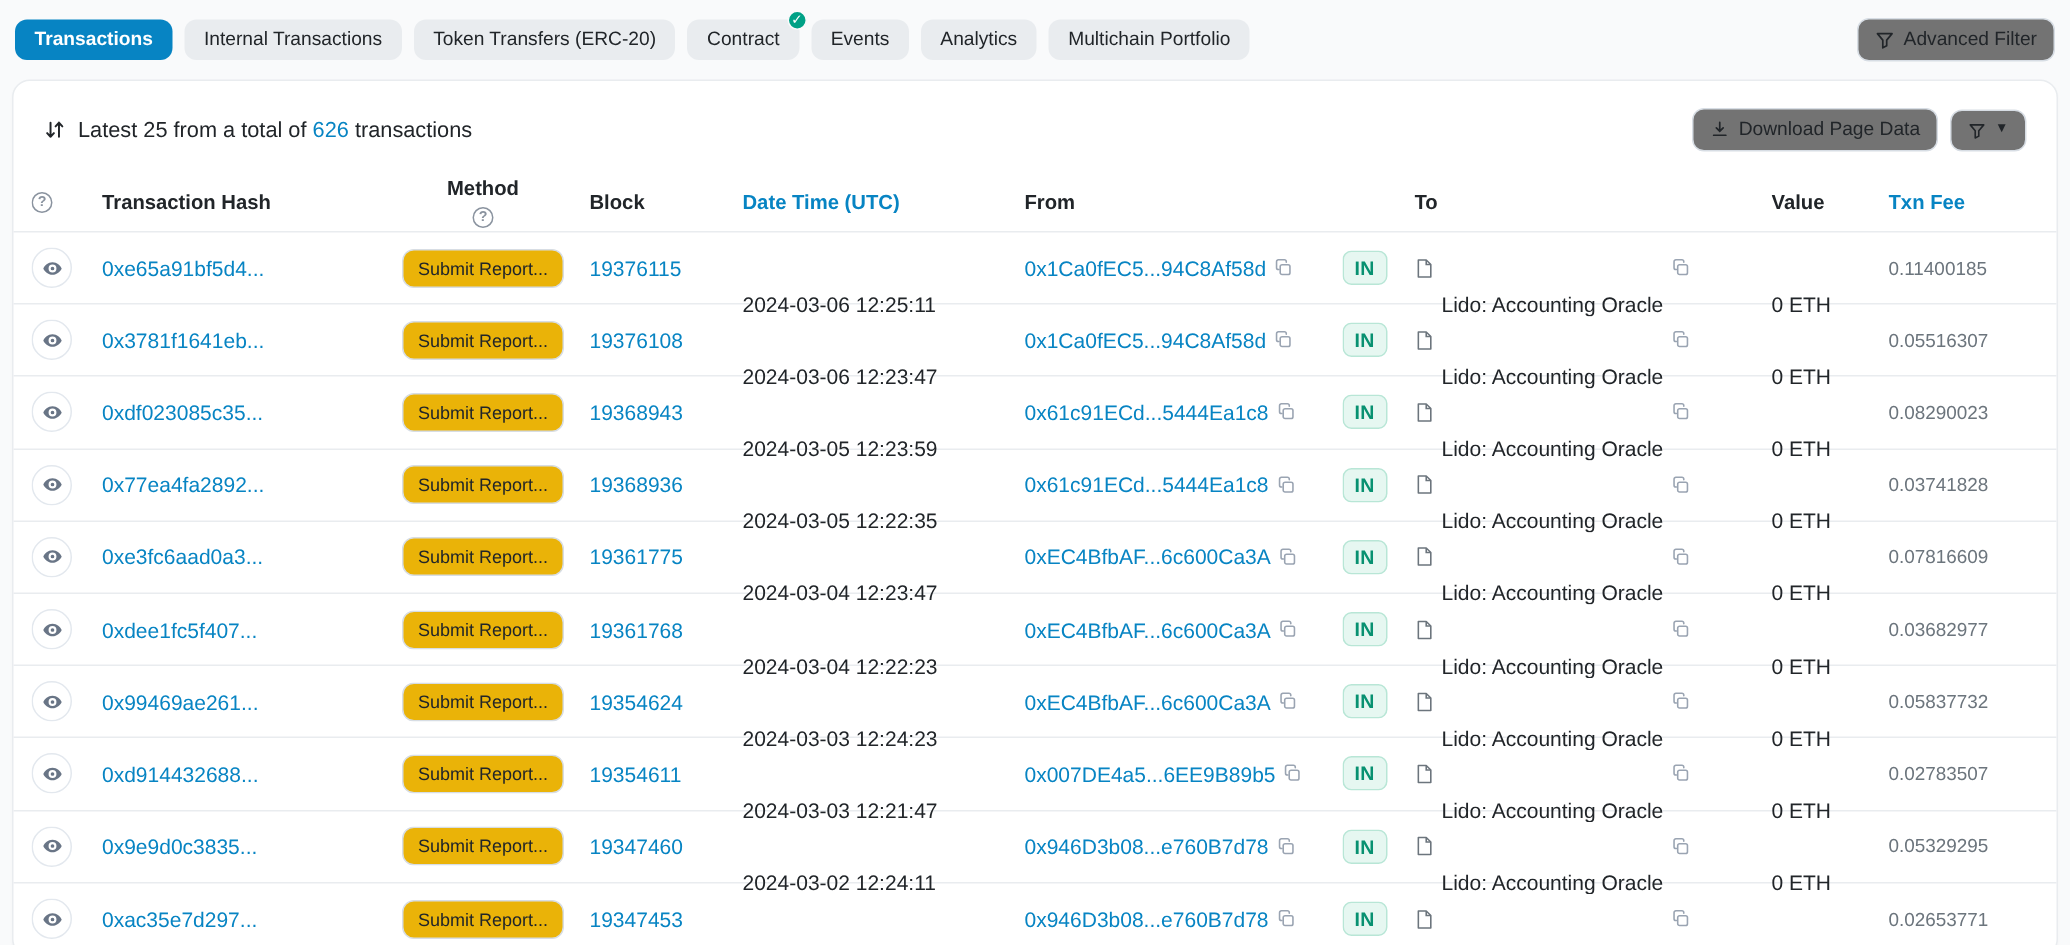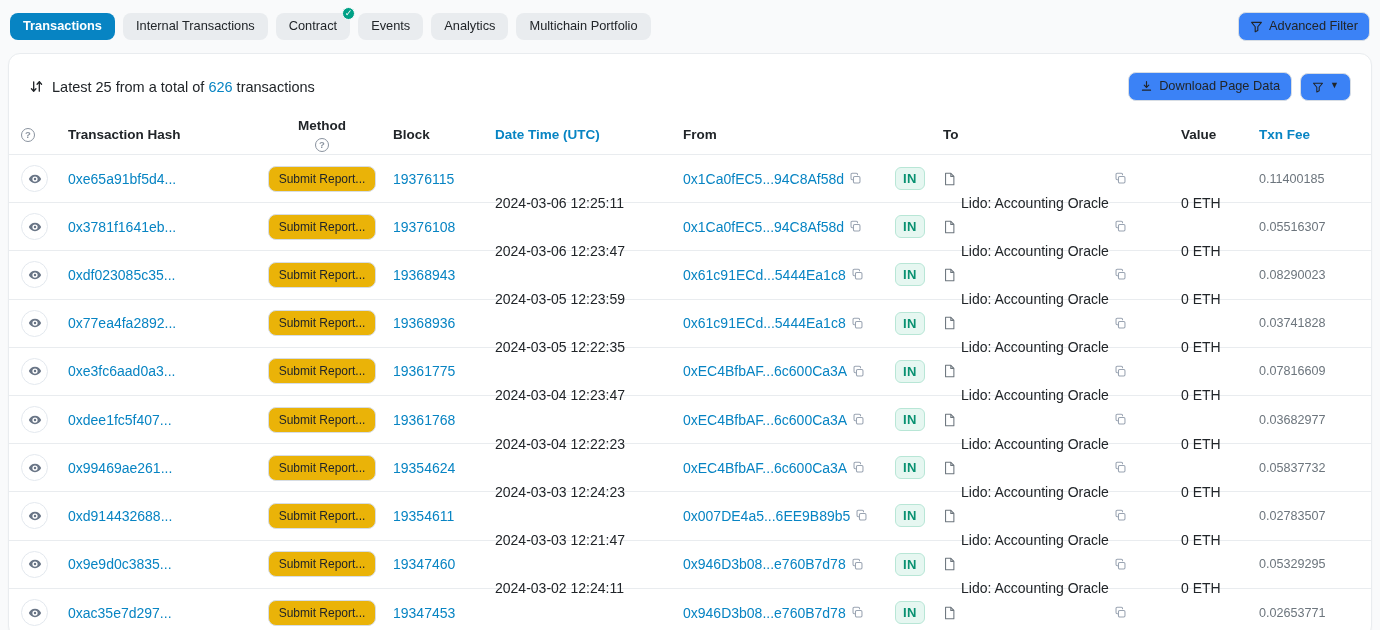--- a/index.html
+++ b/index.html
@@ -18,21 +18,21 @@
   .tab.active { background:#0784c3; color:#fff; font-weight:600; }
   .verified-badge {
     position:absolute; top:-6px; right:-5px; width:13px; height:13px;
     background:#00a186; border-radius:50%; color:#fff; font-size:9px;
     display:flex; align-items:center; justify-content:center; line-height:1;
     border:1.5px solid #f9fafb;
   }
   .spacer { flex:1; }
   .btn-outline {
     display:inline-flex; align-items:flex-start; gap:6px; cursor:pointer; font-family:inherit;
-    background:#3b82f6; border:1px solid #d7dde4; border-radius:8px;
+    background:#737373; border:1px solid #d7dde4; border-radius:8px;
     font-size:12.8px; color:#212529; padding:7px 11px; line-height:1; white-space:nowrap;
   }
   
   .card {
     background:#fff; border:1px solid #e9ecef; border-radius:12px;
     margin:2px 8px 0 8px; box-shadow:0 1px 2px rgba(0,0,0,.03);
   }
   .card-head { display:flex; align-items:center; padding:18px 20px 14px 20px; }
   .summary { display:flex; align-items:center; gap:8px; font-size:14.5px; color:#212529; }
   .summary a { color:#0784c3; text-decoration:none; cursor:pointer; }
@@ -79,20 +79,21 @@
   .copy-btn { background:none; border:none; cursor:pointer; padding:0; display:flex; align-items:center; flex:none; }
   .icon { display:inline-flex; align-items:center; flex:none; }
   .caret { font-size:9px; color:#212529; }
 </style>
 </head>
 <body>
 
 <div class="tabbar">
   <button class="tab active">Transactions</button>
   <button class="tab">Internal Transactions</button>
+  <button class="tab">Token Transfers (ERC-20)</button>
   <button class="tab">
     <span>Contract</span>
     <span class="verified-badge">✓</span>
   </button>
   <button class="tab">Events</button>
   <button class="tab">Analytics</button>
   <button class="tab">Multichain Portfolio</button>
   <span class="spacer"></span>
   <button class="btn-outline">
     <span class="icon">

